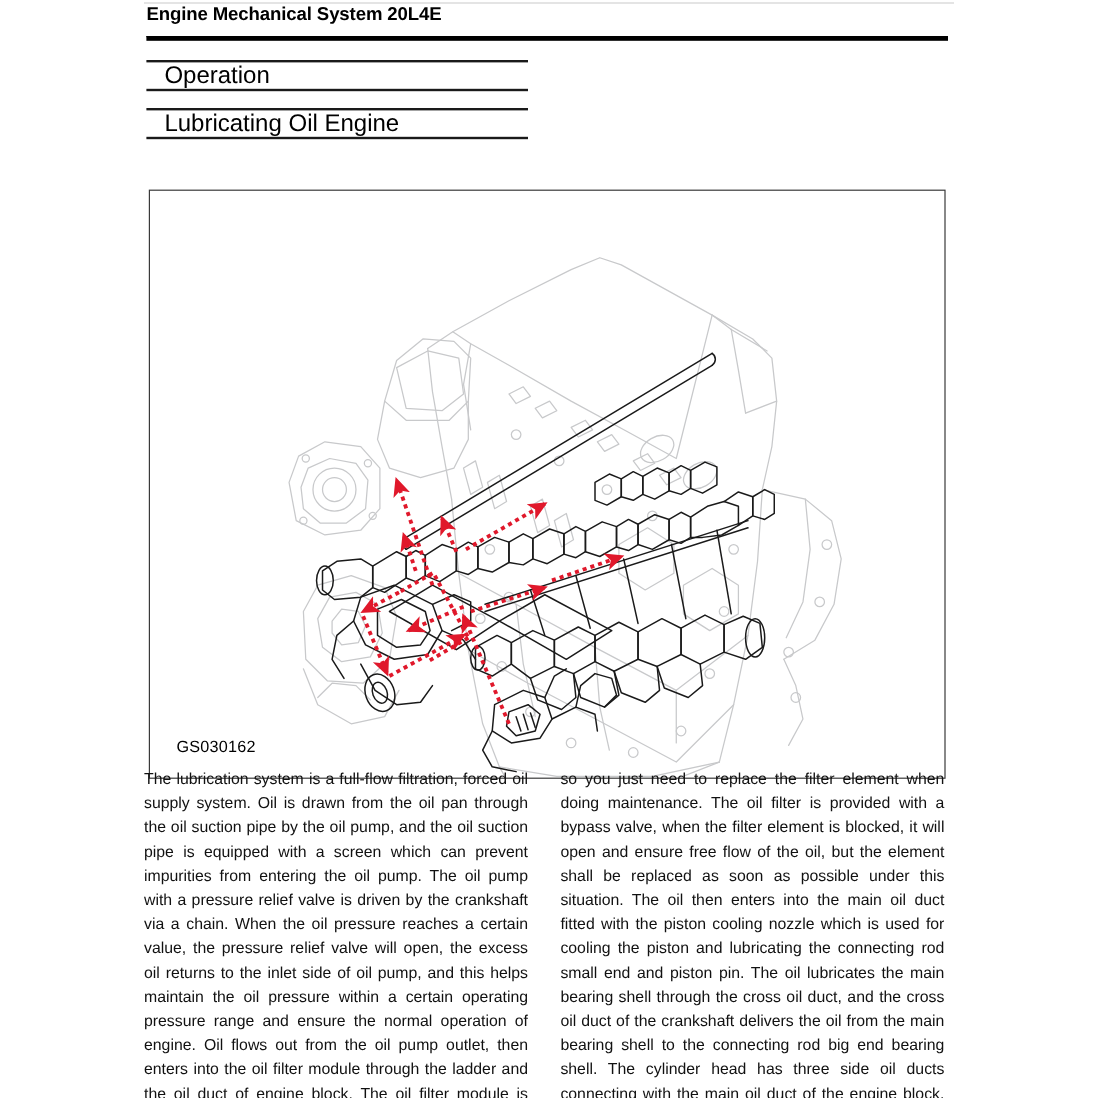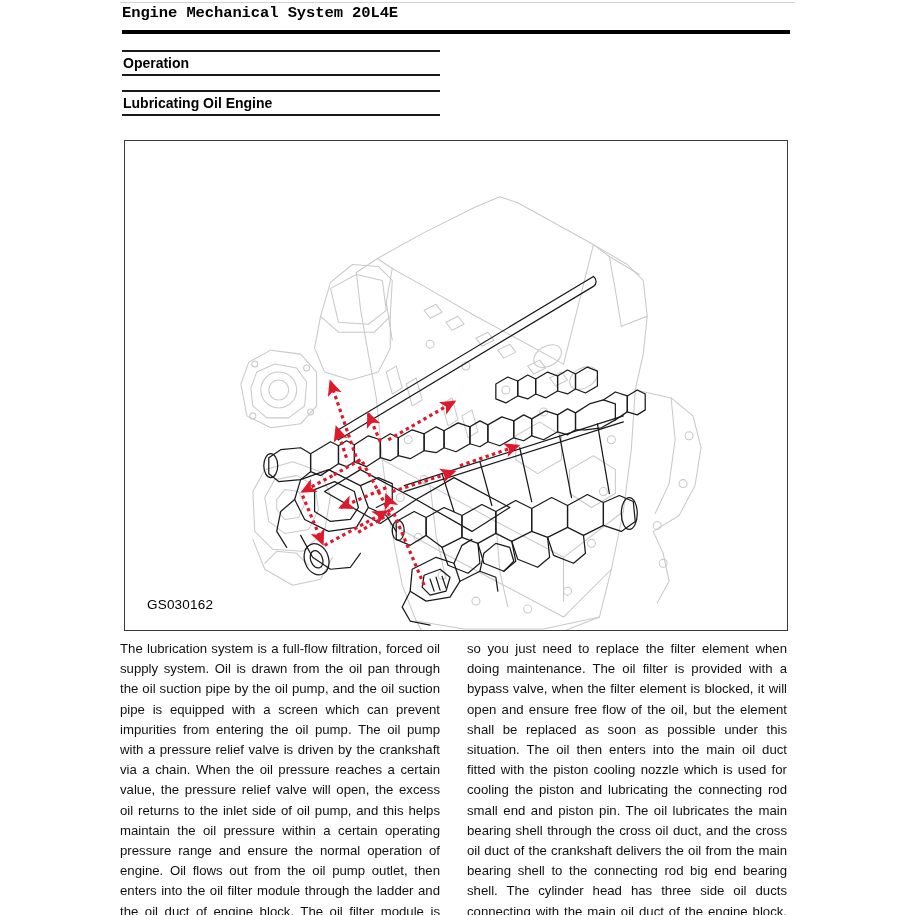--- a/index.html
+++ b/index.html
@@ -32,21 +32,20 @@
   
   .doc-title {
     position: absolute;
     left: 122px;
     top: 4px;
     font-size: 15.5px;
     font-weight: bold;
     letter-spacing: -0.1px;
     color: #000;
     white-space: nowrap;
-    font-family: Liberation Mono, monospace;
   }
   .title-rule {
     position: absolute;
     left: 122px;
     top: 30px;
     width: 668px;
     height: 3px;
     background: #000;
     border-top: 1px solid #000;
     box-sizing: content-box;
@@ -57,33 +56,34 @@
     position: absolute;
     left: 122px;
     width: 318px;
   }
   .heading-rule {
     width: 100%;
     height: 2px;
     background: #1a1a1a;
   }
   .heading-text {
-    font-size: 14px;
-    font-weight: bold;
+    font-size: 20px;
+    font-weight: normal;
     color: #000;
     padding: 3px 0 3px 1px;
     line-height: 16px;
     white-space: nowrap;
+    margin-left: 14px;
   }
 
   
   .figure-box {
     position: absolute;
     left: 124px;
-    top: 140px;
+    top: 158px;
     width: 664px;
     height: 491px;
     border: 1.5px solid #3a3a3a;
     box-sizing: border-box;
     background: #fff;
     overflow: hidden;
   }
   .figure-svg {
     position: absolute;
     left: 0;

